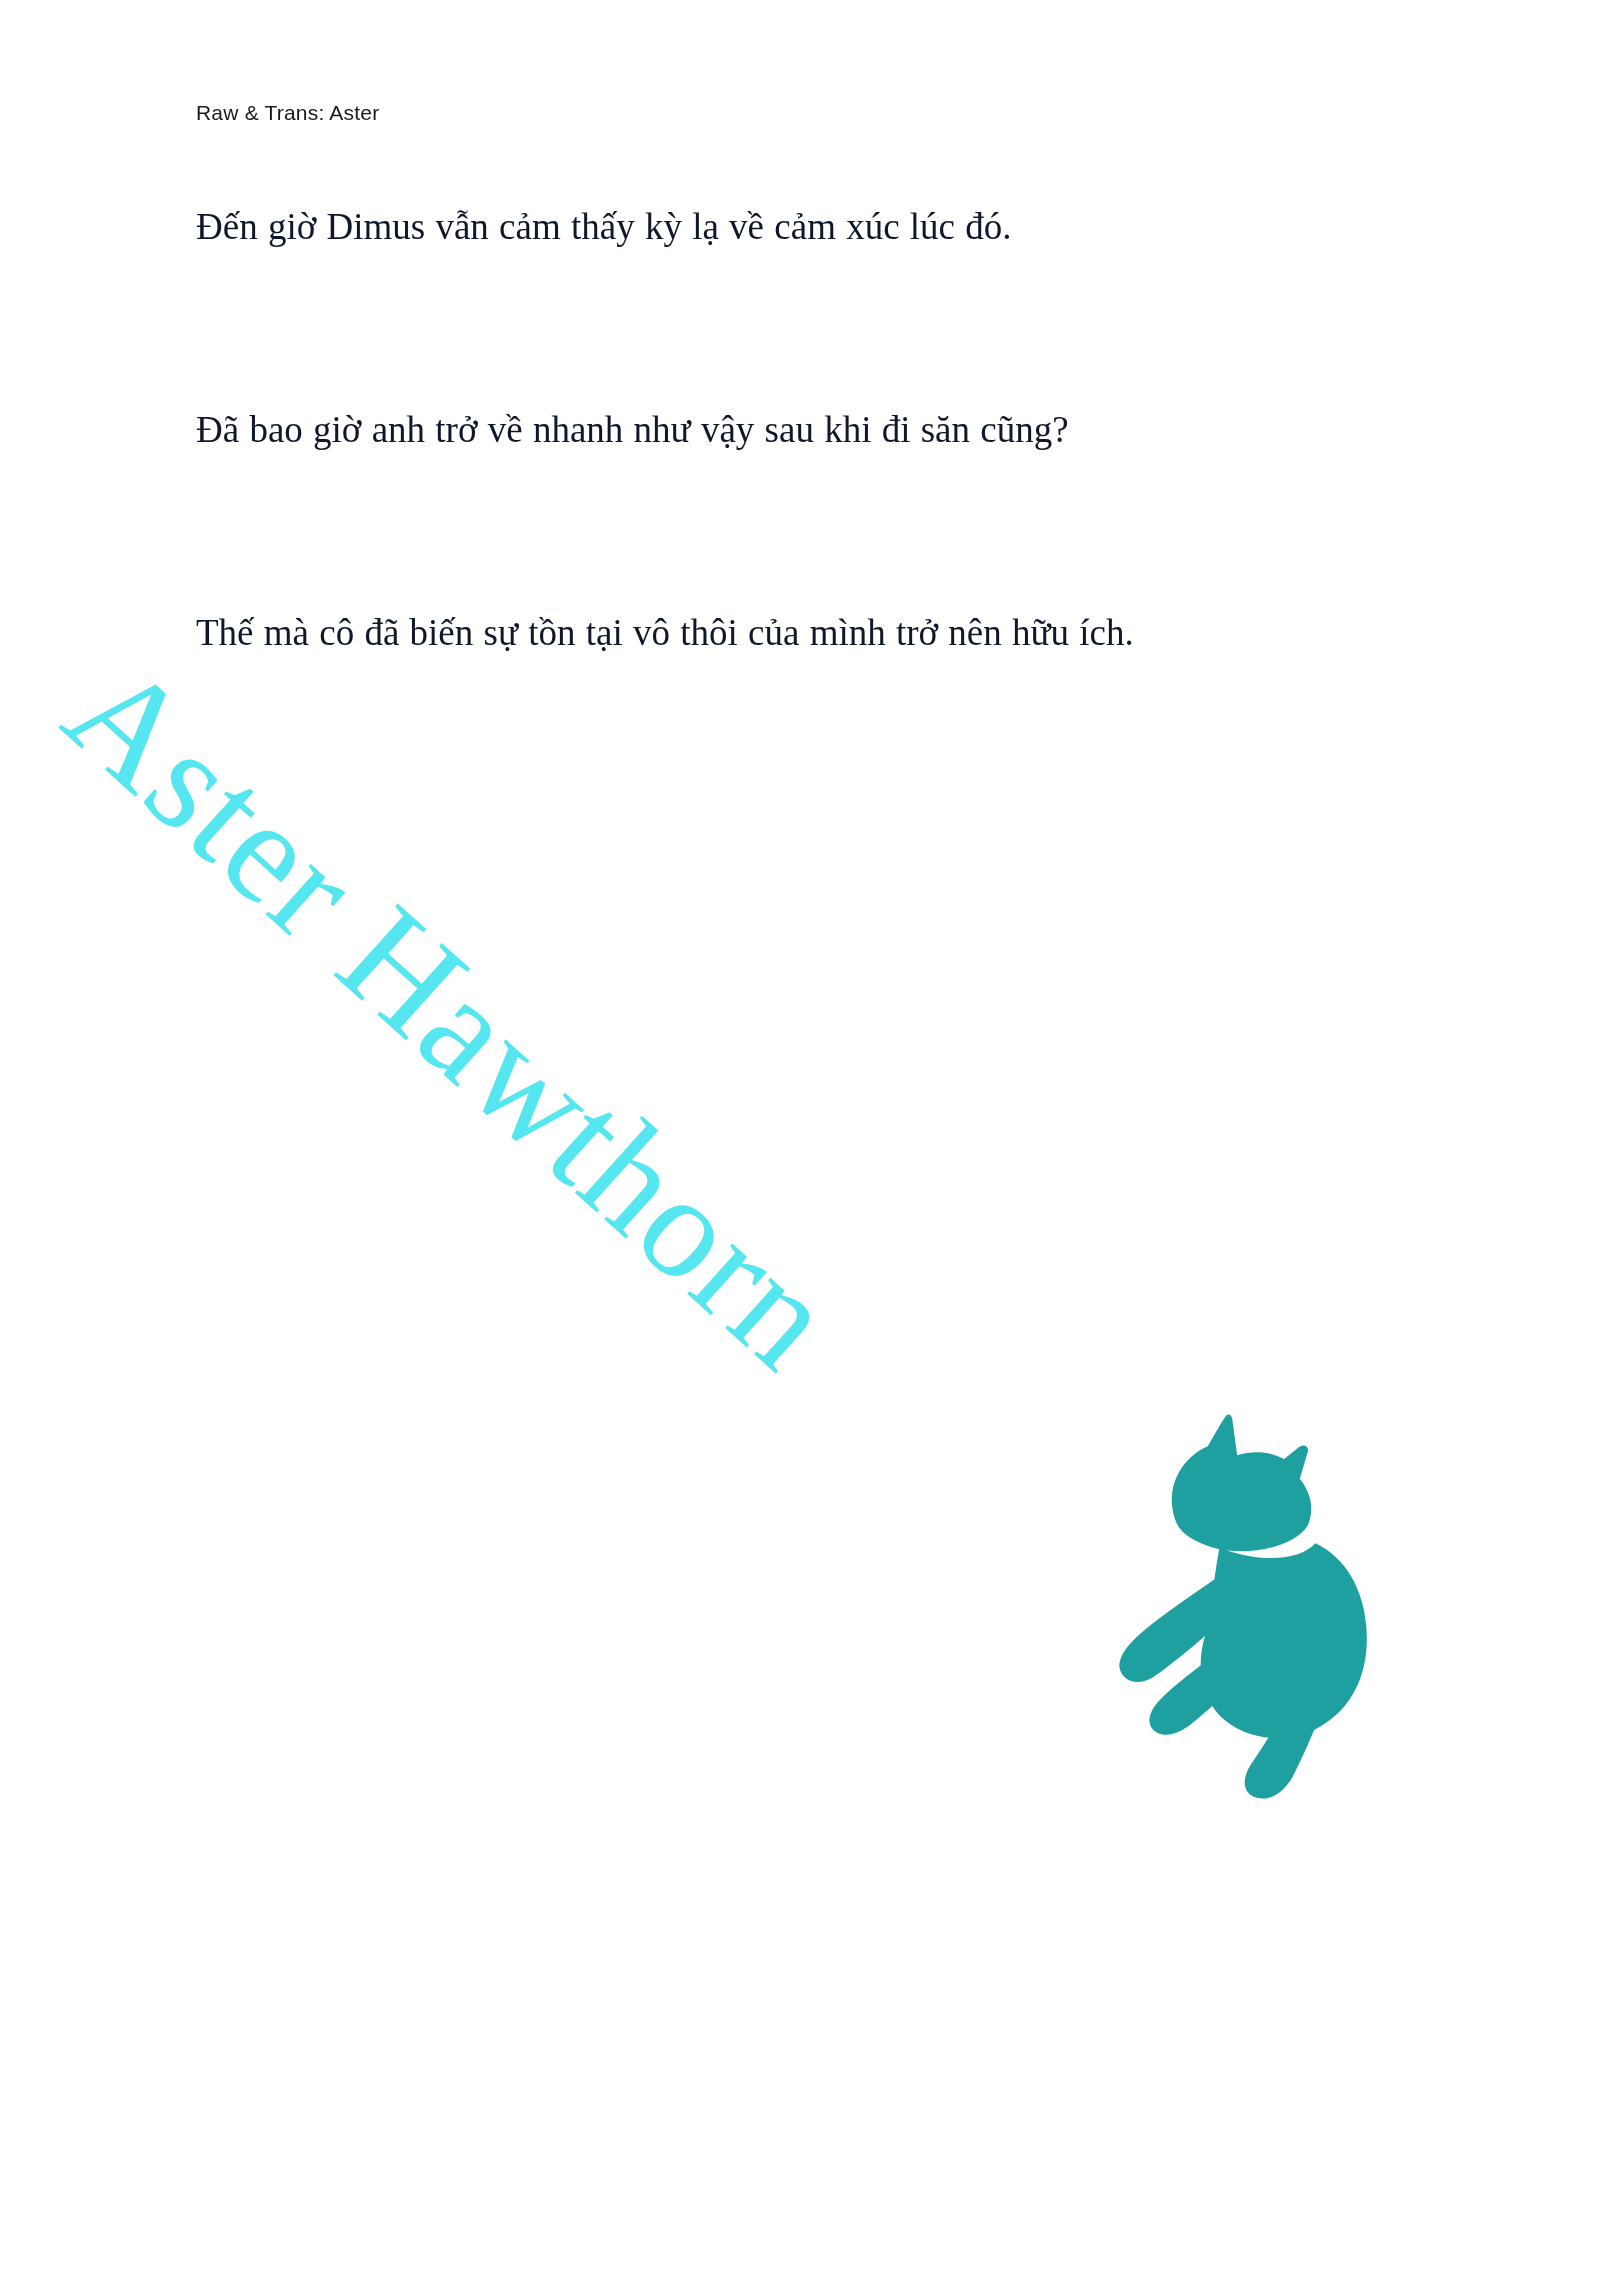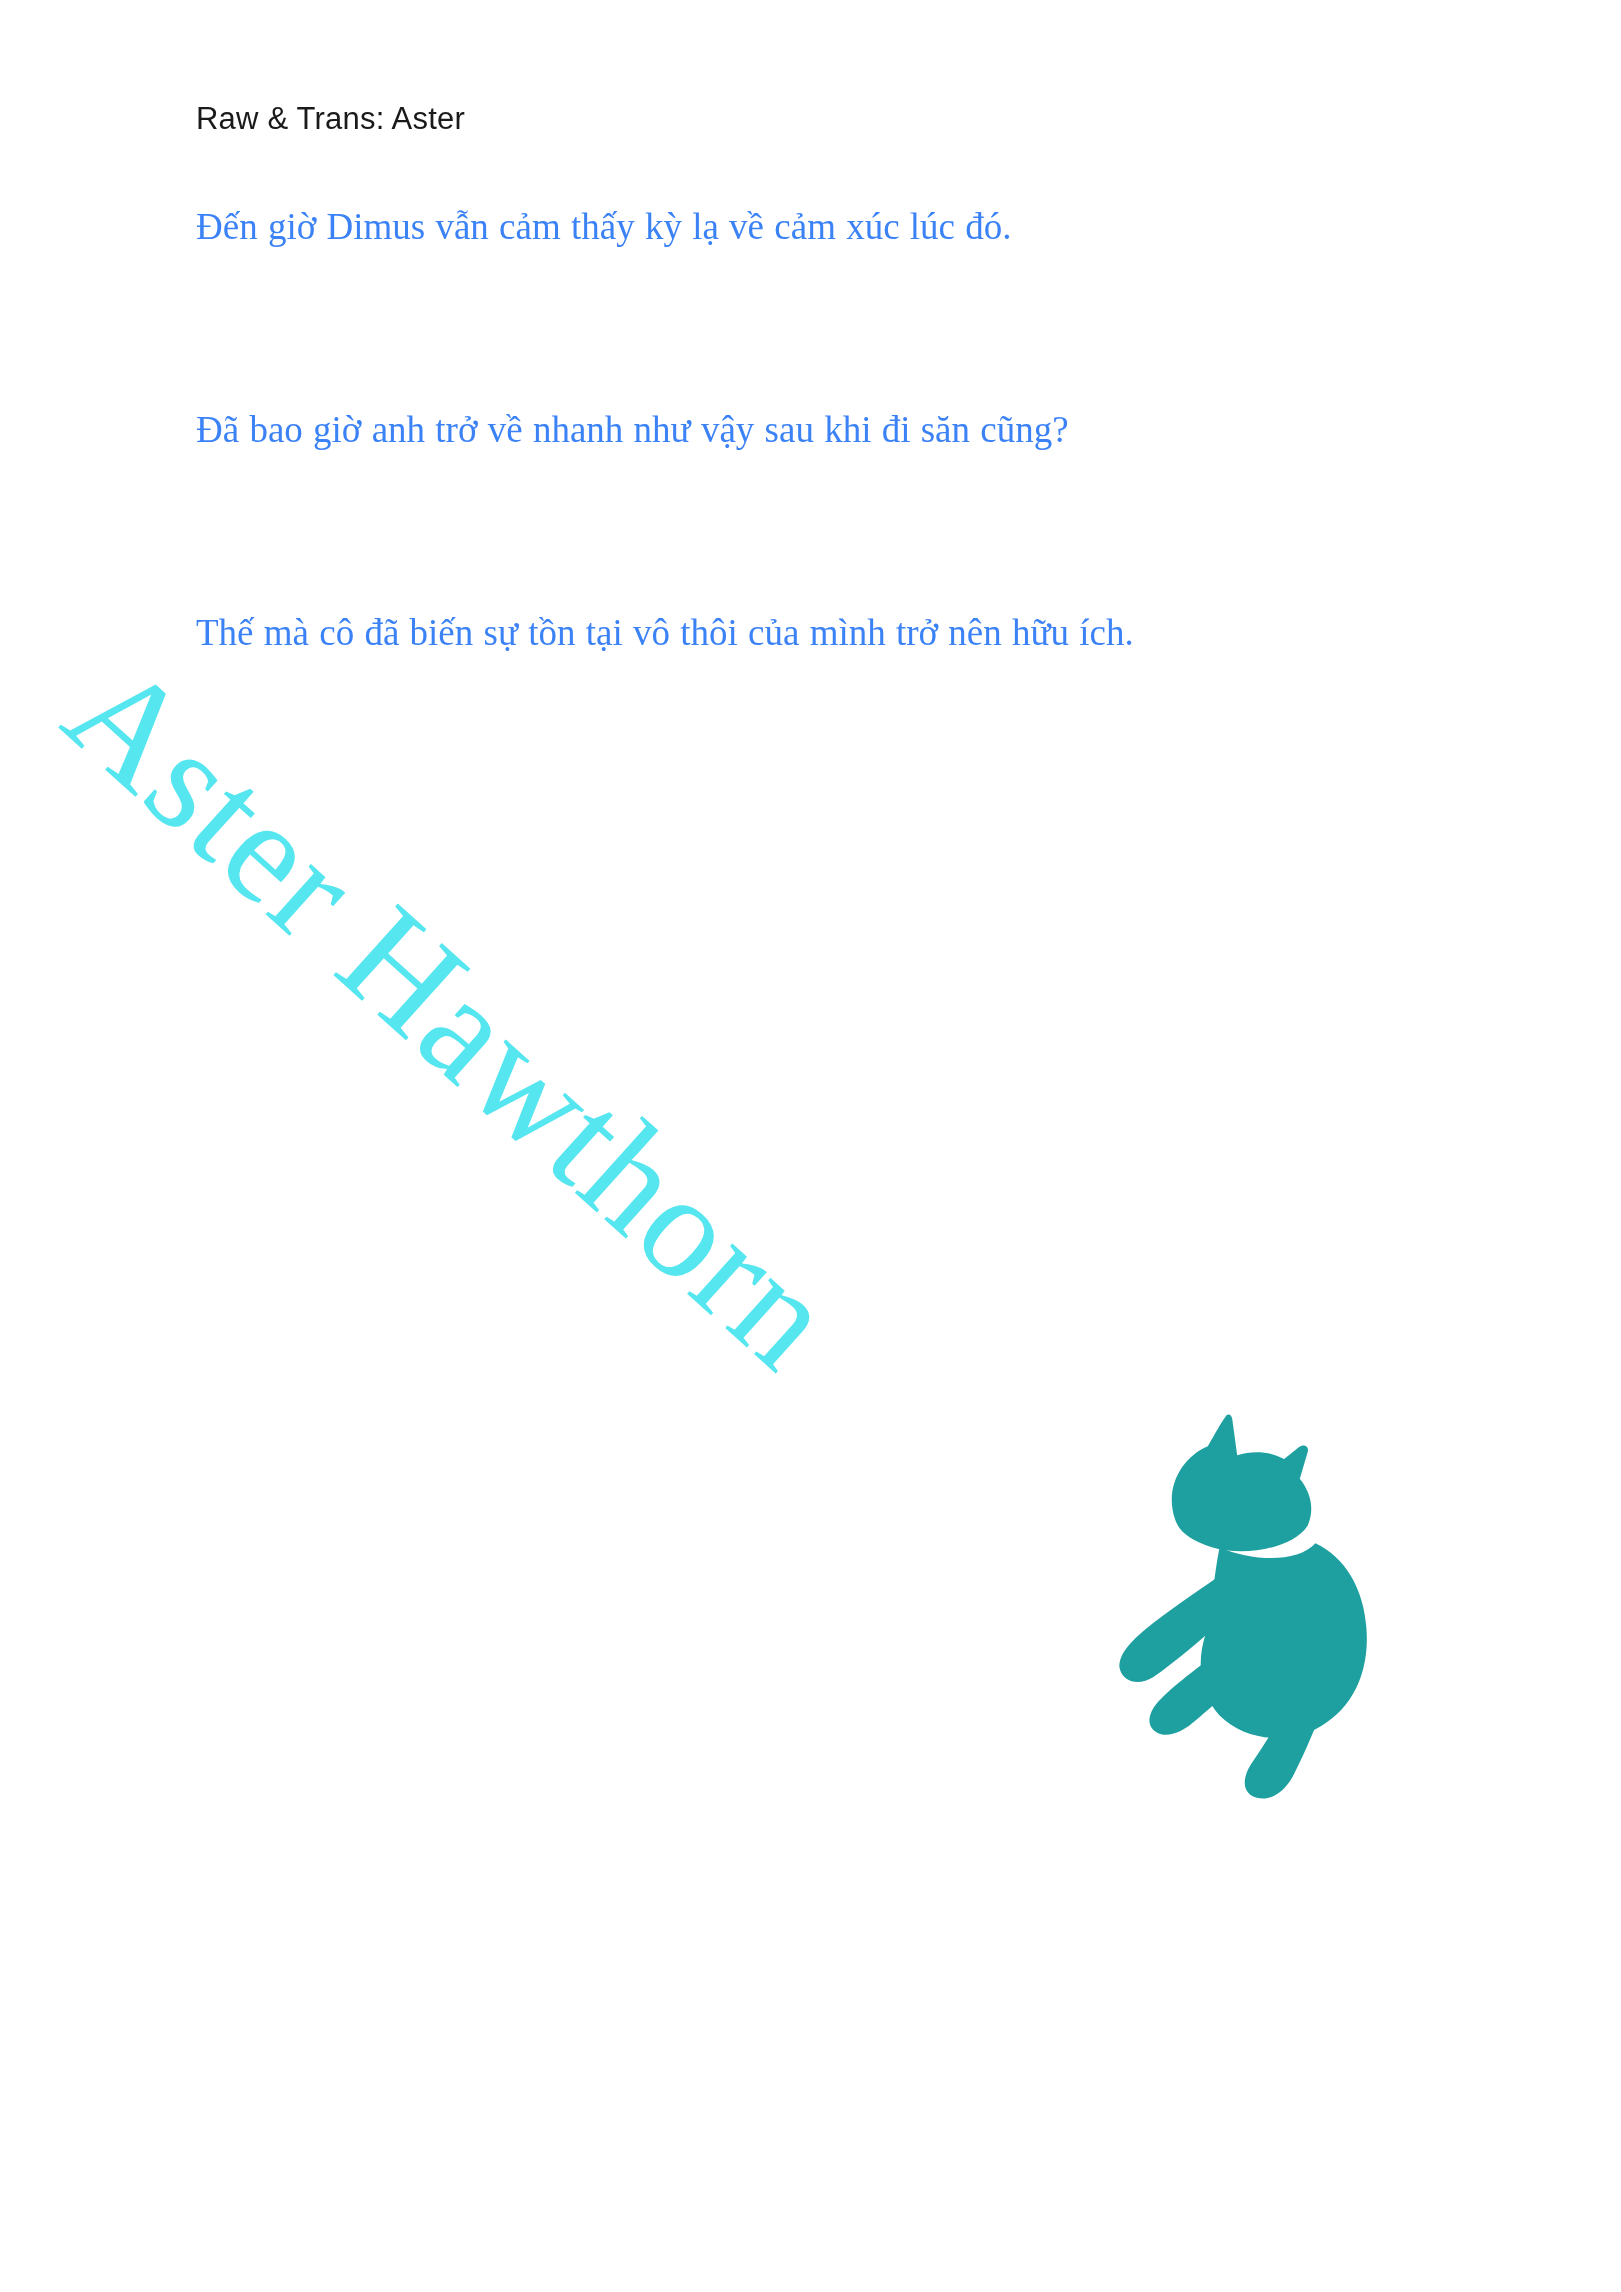--- a/index.html
+++ b/index.html
@@ -17,21 +17,21 @@
     background: #ffffff;
     overflow: hidden;
   }
 
   
   .doc-header {
     position: absolute;
     left: 196px;
     top: 101px;
     font-family: "Liberation Sans", sans-serif;
-    font-size: 31px;
+    font-size: 21px;
     font-weight: 400;
     color: #1a1a1a;
     letter-spacing: 0.2px;
     white-space: nowrap;
   }
 
   
   .watermark {
     position: absolute;
     left: 147px;
@@ -66,21 +66,21 @@
     position: absolute;
     left: 196px;
     top: 186px;
     width: 1206px;
     z-index: 4;
   }
   .para {
     font-family: "Liberation Serif", serif;
     font-size: 37px;
     line-height: 81px;
-    color: #3b82f6;
+    color: #0f172a;
     margin: 0 0 0 0;
     text-align: left;
     word-spacing: 1px;
   }
   .spacer-md { height: 61px; }
 </style>
 </head>
 <body>
 
 <div id="page">

